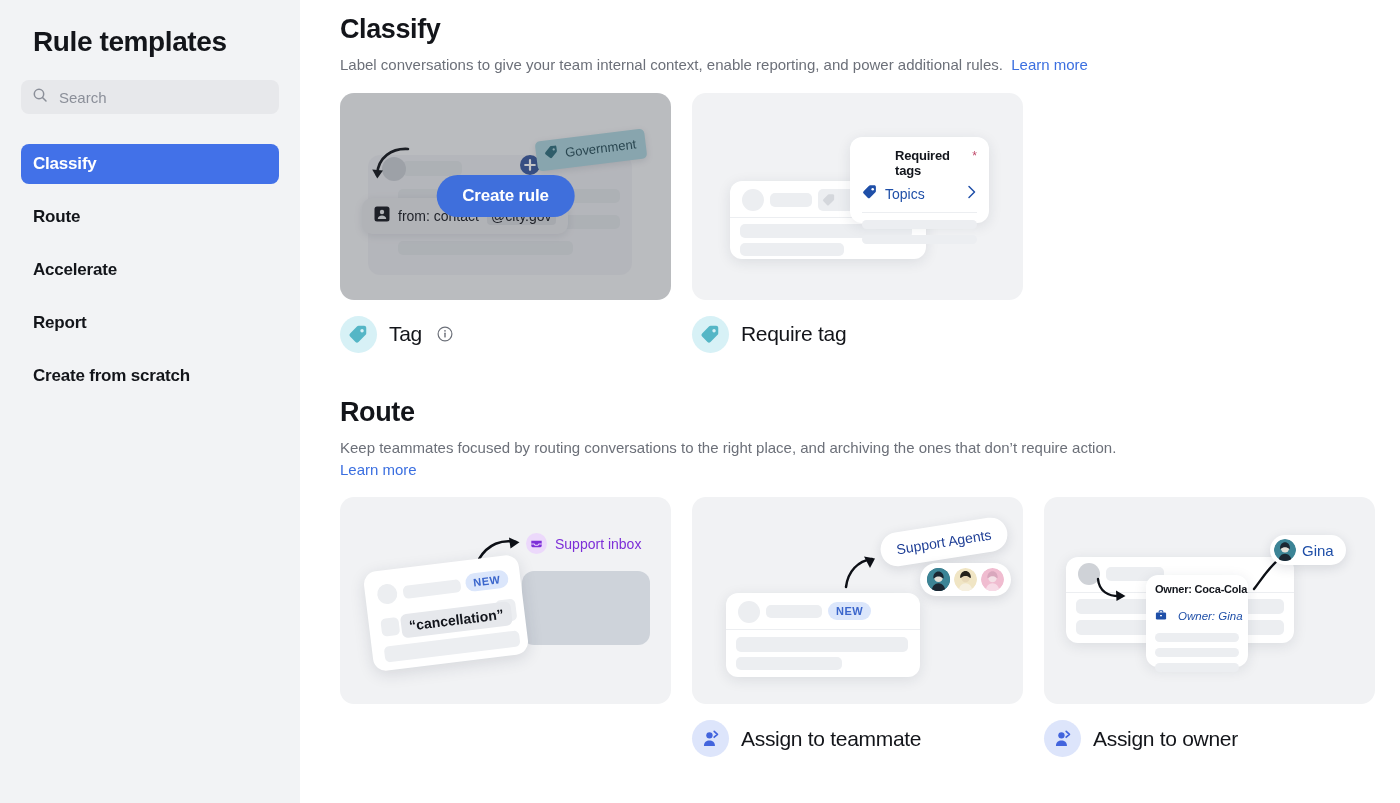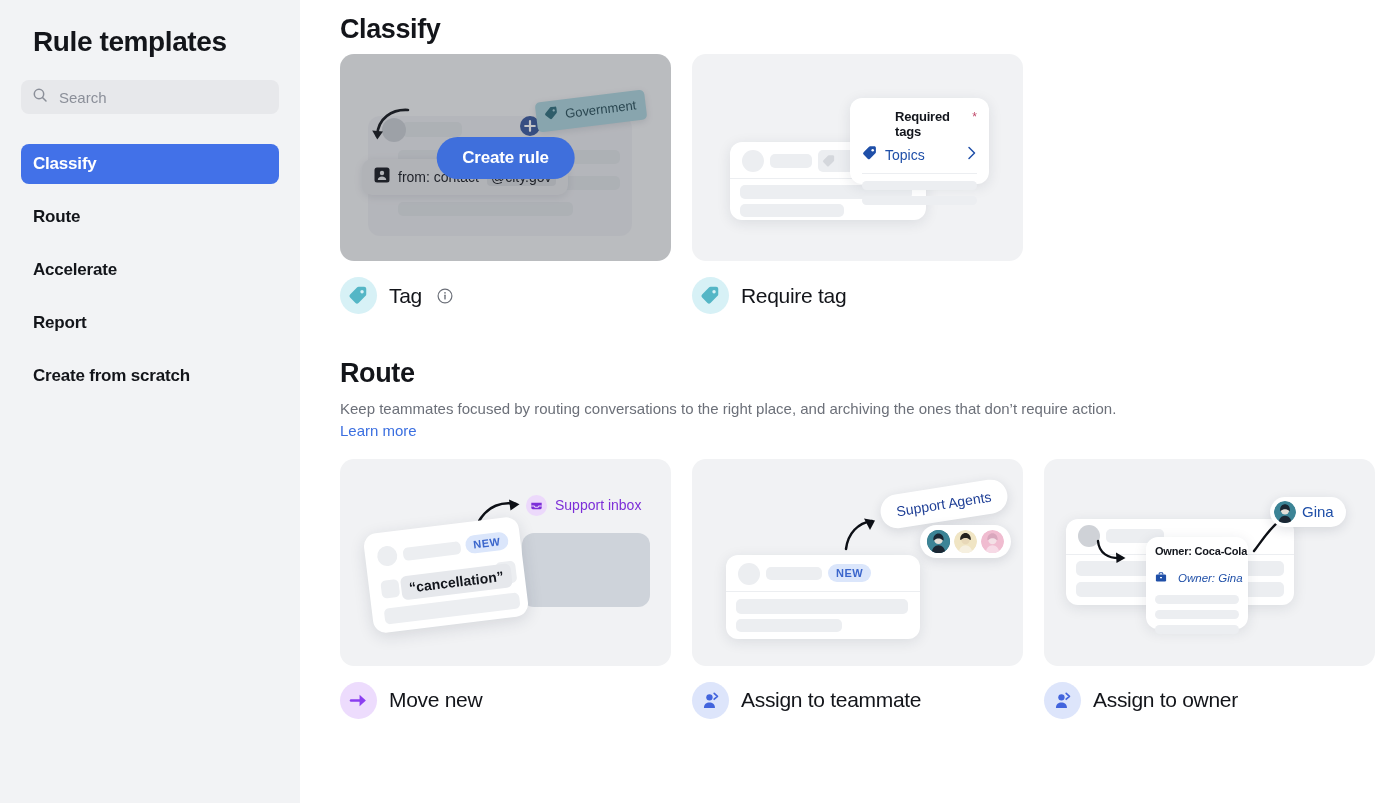--- a/index.html
+++ b/index.html
@@ -146,20 +146,24 @@
       </div>
       <div class="nav-item">
         <span>Create from scratch</span>
       </div>
     </nav>
   </aside>
 
   <main class="main">
 
     <h2 class="section-title">Classify</h2>
+    <p class="section-desc">
+      <span>Label conversations to give your team internal context, enable reporting, and power additional rules.</span>
+      &nbsp;<a class="link">Learn more</a>
+    </p>
 
     <div class="card-grid">
 
       <div class="card-col">
         <div class="card-art hovered">
 
           <div class="gcard" style="left:28px; top:62px; width:264px; height:120px;"></div>
 
           <div class="sk-dark" style="position:absolute; left:62px; top:68px; width:60px; height:15px;"></div>
           <div class="sk-dark" style="position:absolute; left:42px; top:64px; width:24px; height:24px; border-radius:50%; background:#c8ccd2;"></div>
@@ -322,29 +326,20 @@
             <span class="chip-new" style="position:absolute; right:12px; top:14px;">NEW</span>
             <div class="sk" style="position:absolute; left:12px; top:48px; width:18px; height:18px;"></div>
             <div class="sk" style="position:absolute; left:128px; top:44px; width:20px; height:22px;"></div>
             <div class="sk" style="position:absolute; left:12px; top:76px; width:136px; height:16px;"></div>
             <div style="position:absolute; left:32px; top:46px; background:#e6e8ec; border-radius:6px; padding:3px 8px;">
               <span style="font-size:14px; color:#12151c; font-weight:bold; white-space:nowrap;">“cancellation”</span>
             </div>
           </div>
         </div>
 
-        <div class="card-label">
-          <span class="label-badge" style="background:#eddcfd;">
-            <svg width="19" height="19" viewBox="0 0 18 18" fill="none">
-              <path d="M2 9h11" stroke="#8b3ef0" stroke-width="2.6" stroke-linecap="round"></path>
-              <path d="M10 3.6 16 9l-6 5.4Z" fill="#8b3ef0"></path>
-            </svg>
-          </span>
-          <span class="label-text">Move new</span>
-        </div>
       </div>
 
       <div class="card-col">
         <div class="card-art">
 
           <div class="wcard" style="left:34px; top:96px; width:194px; height:84px;"></div>
           <div style="position:absolute; left:46px; top:104px; width:22px; height:22px; border-radius:50%; background:#eceef1;"></div>
           <div class="sk" style="position:absolute; left:74px; top:108px; width:56px; height:13px;"></div>
           <span class="chip-new" style="position:absolute; left:136px; top:105px;">NEW</span>
           <div style="position:absolute; left:34px; top:132px; width:194px; height:1px; background:#eceef1;"></div>

